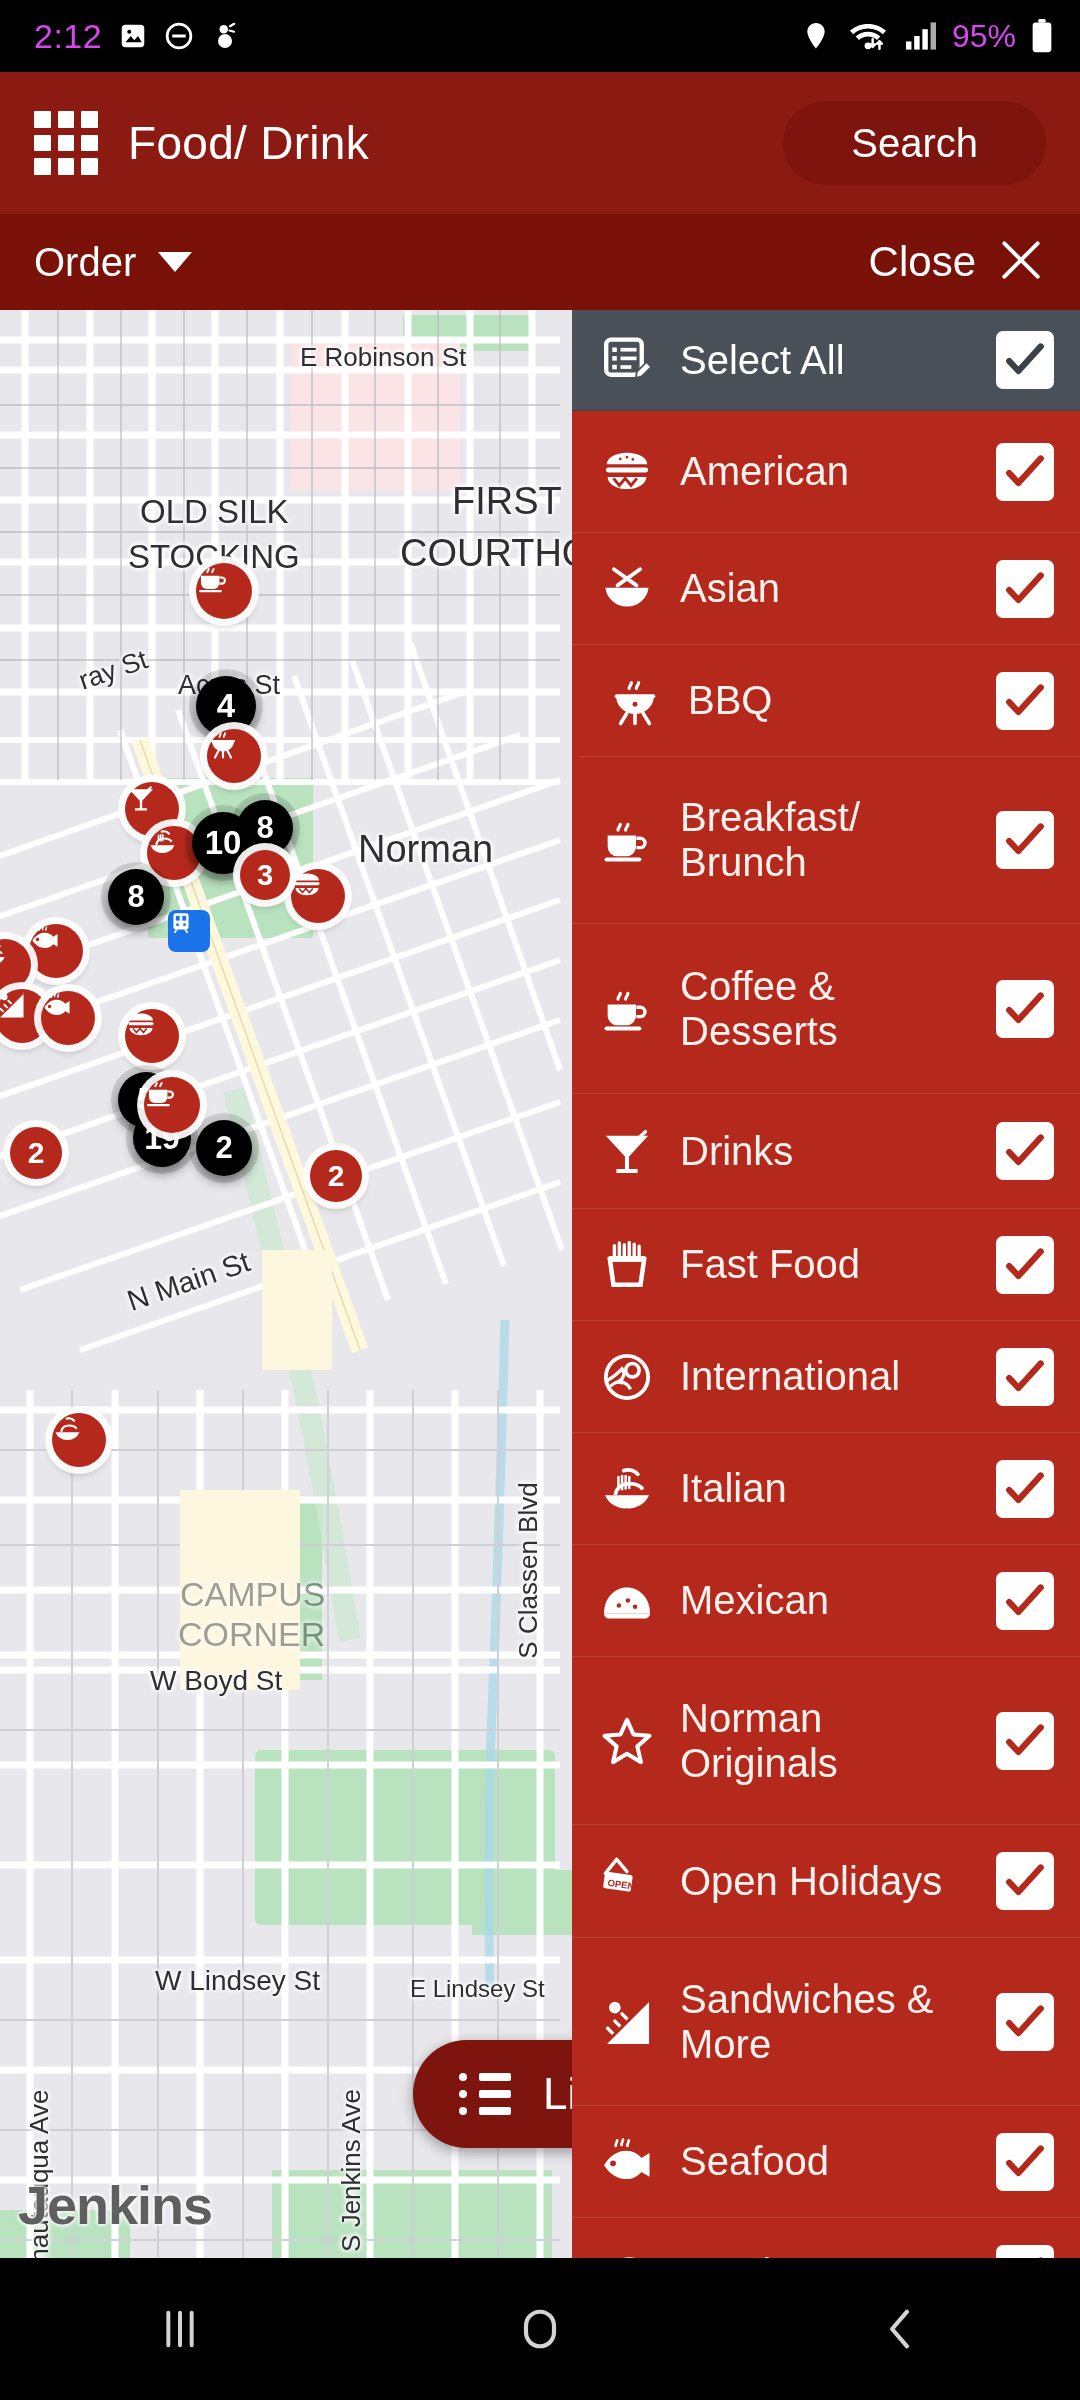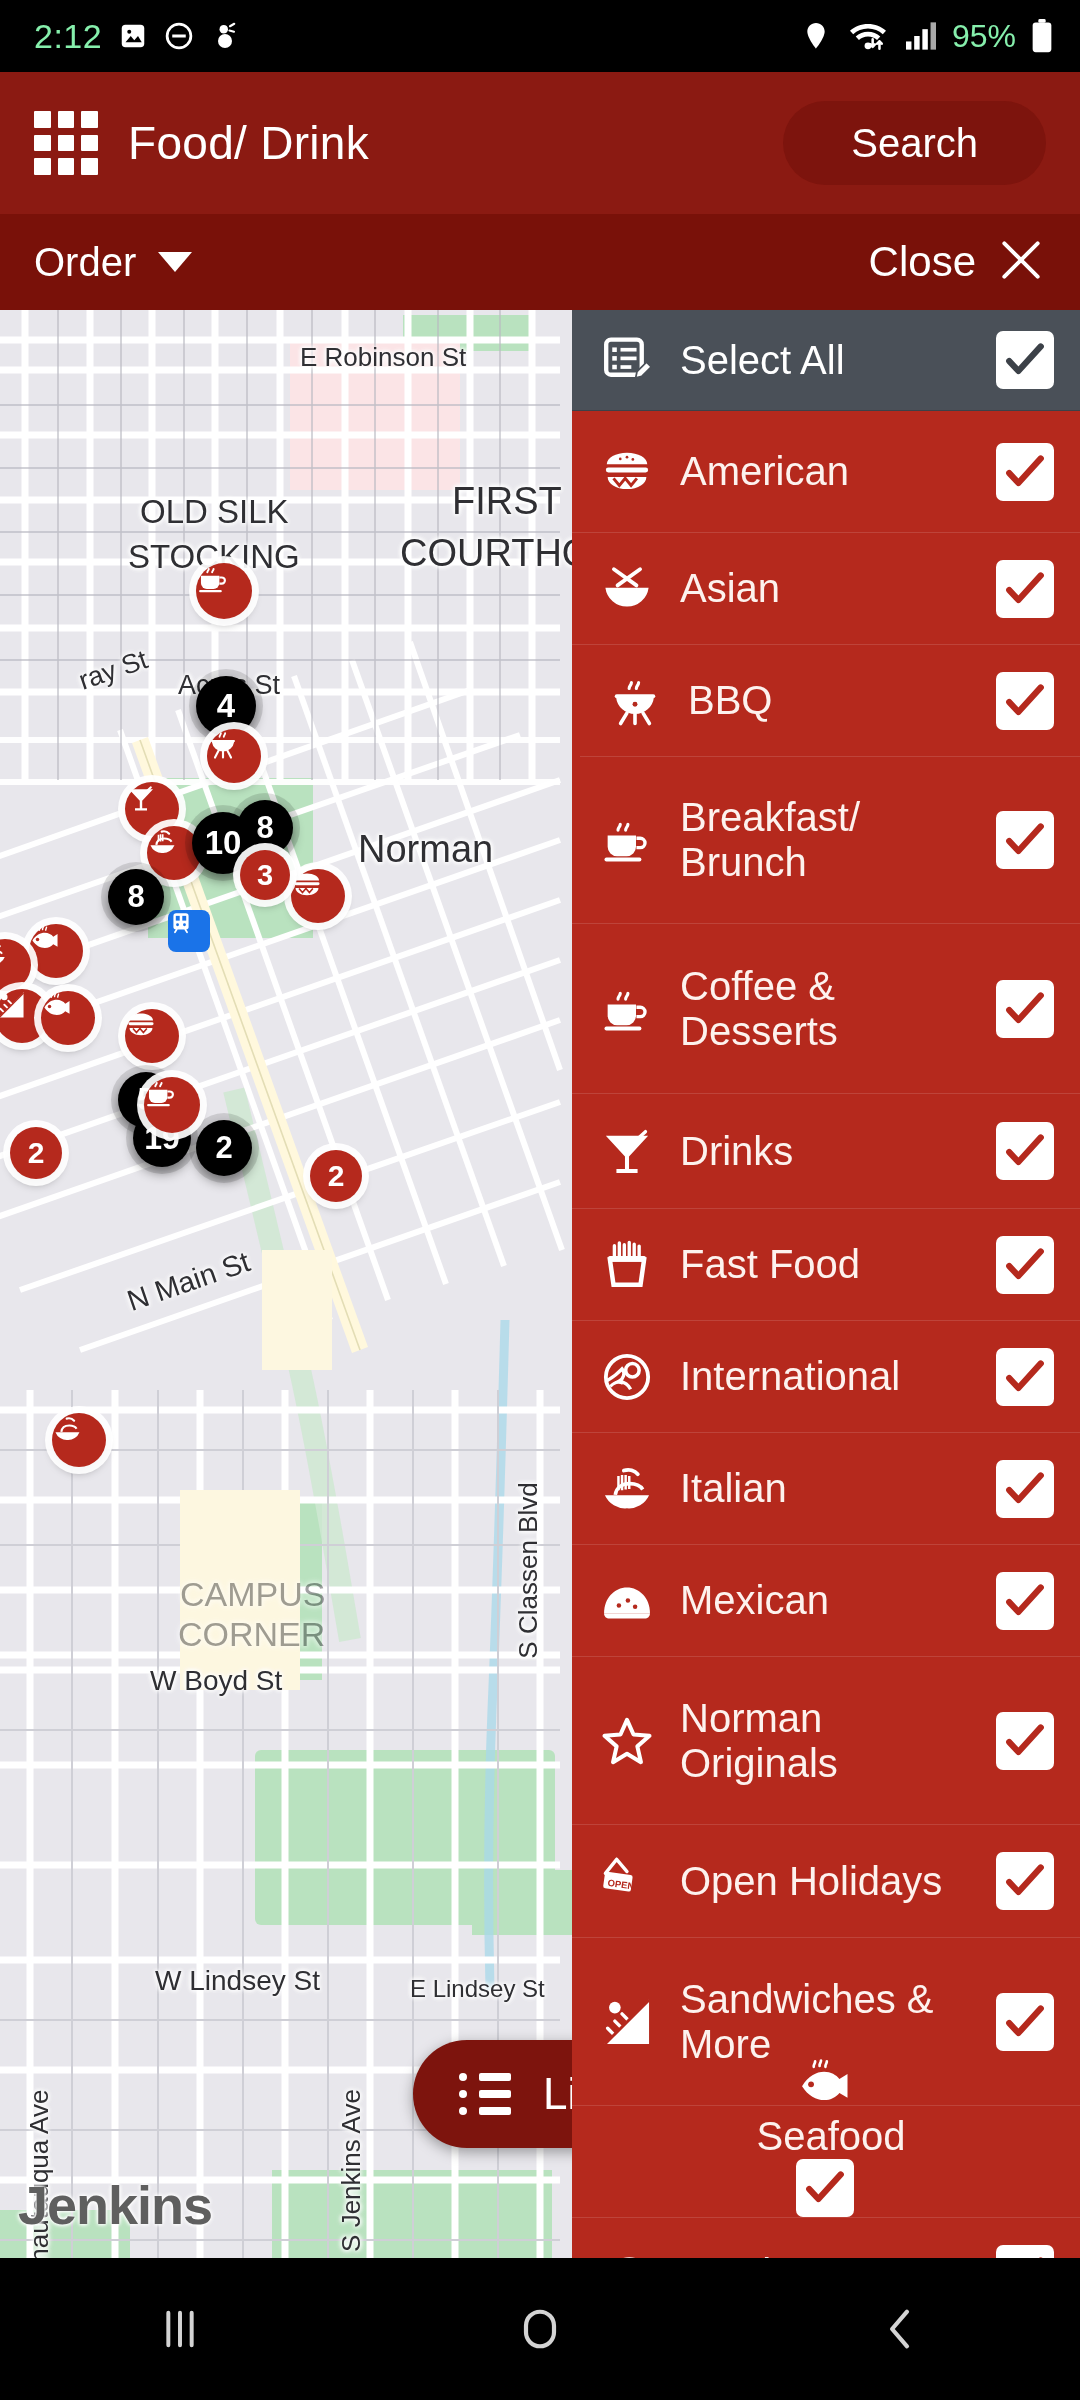--- a/index.html
+++ b/index.html
@@ -4,21 +4,21 @@
 <style>
   * { margin:0; padding:0; box-sizing:border-box; }
   html,body { width:1080px; height:2400px; background:#000; overflow:hidden;
               font-family:"Liberation Sans", sans-serif; }
 
   #screen { position:relative; width:1080px; height:2400px; background:#000; overflow:hidden; }
 
   
   #statusbar { position:absolute; left:0; top:0; width:1080px; height:72px;
                background:#000; display:flex; align-items:center;
-               padding:0 26px 0 34px; color:#86efac; }
+               padding:0 26px 0 34px; color:#d946ef; }
   #statusbar .clock { font-size:34px; letter-spacing:.5px; font-weight:400; }
   .sb-left { display:flex; align-items:center; gap:16px; }
   .sb-right { margin-left:auto; display:flex; align-items:center; gap:14px; }
   .sb-ico { display:inline-flex; align-items:center; justify-content:center; }
   .batt-pct { font-size:32px; font-weight:400; letter-spacing:0; }
 
   
   #header { position:absolute; left:0; top:72px; width:1080px; height:142px;
             background:#8b1a12; display:flex; align-items:center; padding:0 34px; }
   #grid-icon { width:64px; height:64px; display:grid;
@@ -67,21 +67,21 @@
   #list-lines { width:52px; height:42px; display:flex; flex-direction:column;
                 justify-content:space-between; }
   #list-lines .ln { display:flex; align-items:center; gap:12px; }
   #list-lines .dot { width:8px;height:8px;background:#fff;border-radius:50%; }
   #list-lines .bar { flex:1;height:8px;background:#fff;border-radius:2px; }
 
   
   #panel { position:absolute; left:572px; top:310px; width:508px; height:1948px;
            background:#b5291d; z-index:6; overflow:hidden; }
   .row { display:flex; align-items:center; padding:0 26px 0 24px;
-         border-bottom:1px solid rgba(255,255,255,.13);justify-content:flex-end; }
+         border-bottom:1px solid rgba(255,255,255,.13); }
   .row.selectall { background:#4a5058; height:101px; border-bottom:1px solid rgba(0,0,0,.18); }
   .row .ricon { width:62px; height:62px; flex:0 0 62px; display:flex;
                 align-items:center; justify-content:center; }
   .row .rlabel { flex:1; color:#fdf2ee; font-size:40px; line-height:1.12;
                  margin-left:22px; padding-right:10px; }
   .row.selectall .rlabel { color:#ffffff; }
   .cbx { width:58px; height:58px; flex:0 0 58px; background:#fff; border-radius:7px;
          display:flex; align-items:center; justify-content:center; }
 
   
@@ -712,21 +712,21 @@
           </svg>
       </span>
       <span class="rlabel">Sandwiches &amp; More</span>
       <span class="cbx">
         <svg width="44" height="44" viewBox="0 0 24 24">
             <path d="M3.4 12.6l5 5.4L20.6 4.6" stroke="#b5291d" stroke-width="3.4" fill="none" stroke-linecap="round" stroke-linejoin="round"></path>
           </svg>
       </span>
     </div>
 
-    <div class="row" style="height:112px;flex-direction:column;">
+    <div class="row" style="height:112px;">
       <span class="ricon">
         <svg width="54" height="54" viewBox="0 0 24 24">
             <path d="M1.8 13.4c2.6-4.4 6.4-6.4 9.8-6.4 3 0 5.4 1.4 6.8 3.2l3.6-2.2v10.6l-3.6-2.2c-1.4 1.8-3.8 3.2-6.8 3.2-3.4 0-7.2-2-9.8-6.2z" fill="#fff"></path>
             <circle cx="5.8" cy="12.6" r="1.3" fill="#b5291d"></circle>
             <path d="M7 4.8c-.2-1.1.7-1.4.6-2.4M9.6 4.4c-.2-1.1.7-1.4.6-2.4M12.2 4.8c-.2-1.1.7-1.4.6-2.4" stroke="#fff" stroke-width="1.2" fill="none" stroke-linecap="round"></path>
           </svg>
       </span>
       <span class="rlabel">Seafood</span>
       <span class="cbx">
         <svg width="44" height="44" viewBox="0 0 24 24">

